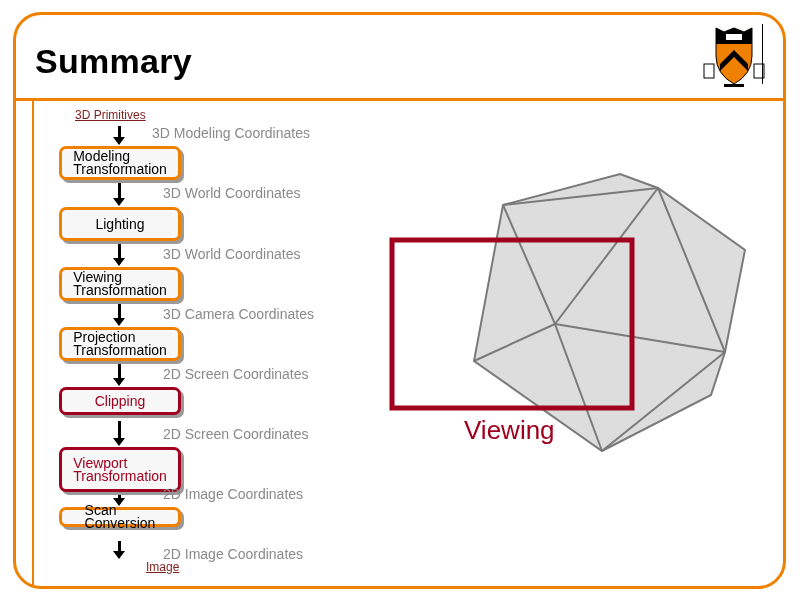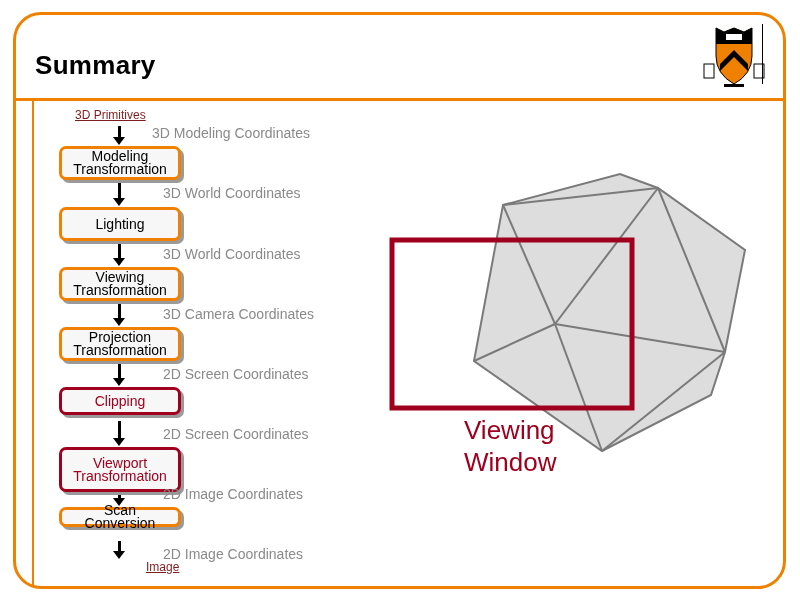--- a/index.html
+++ b/index.html
@@ -1,22 +1,22 @@
 <!DOCTYPE html>
 <html><head>
 <meta charset="utf-8">
 <style>
   html, body { margin:0; padding:0; background:#ffffff; }
   body { width:800px; height:600px; position:relative; overflow:hidden; font-family:"Liberation Sans", sans-serif; }
   .frame { position:absolute; left:13px; top:12px; width:773px; height:577px; border:3px solid #f08000; border-radius:28px; box-sizing:border-box; }
   .title-rule { position:absolute; left:13px; top:98px; width:773px; height:3px; background:#f08000; }
   .left-rule { position:absolute; left:32px; top:100px; width:2px; height:487px; background:#f08000; }
-  .title { position:absolute; left:35px; top:50px; font-size:26px; font-weight:bold; color:#000; letter-spacing:0.3px; }
+  .title { position:absolute; left:35px; top:42px; font-size:34px; font-weight:bold; color:#000; letter-spacing:0.3px; }
   .logo { position:absolute; left:702px; top:24px; width:64px; height:68px; }
-  .box { position:absolute; left:59px; width:122px; background:#f7f7f7; border:3px solid #f08000; border-radius:7px; box-sizing:border-box; box-shadow:3px 3px 0 #9a9a9a; display:flex; align-items:center; justify-content:center; text-align:center; font-size:14px; line-height:13px; color:#000; }
+  .box { position:absolute; left:59px; width:122px; background:#f7f7f7; border:3px solid #f08000; border-radius:7px; box-sizing:border-box; box-shadow:3px 3px 0 #9a9a9a; display:flex; align-items:center; justify-content:center; text-align:left; font-size:14px; line-height:13px; color:#000; }
   .box.red { border-color:#a0001e; color:#a0001e; }
   .coord { position:absolute; left:163px; font-size:14px; color:#8a8a8a; white-space:nowrap; }
   .coord.first { left:152px; }
   .label { position:absolute; font-size:12px; color:#7f1d1d; white-space:nowrap;text-decoration:underline; }
   .arrow { position:absolute; left:118px; width:3px; background:#000; }
   .arrow-head { position:absolute; left:113px; width:0; height:0; border-left:6px solid transparent; border-right:6px solid transparent; border-top:8px solid #000; }
   .vw-label { position:absolute; left:464px; top:414px; font-size:26px; line-height:32px; color:#a0001e; }
   svg.diagram { position:absolute; left:0; top:0; }
 </style>
 </head>
@@ -118,14 +118,13 @@
       <line x1="555" y1="324" x2="725" y2="352" stroke="#7a7a7a" stroke-width="2"></line>
       <line x1="555" y1="324" x2="474" y2="361" stroke="#7a7a7a" stroke-width="2"></line>
       <line x1="555" y1="324" x2="602" y2="451" stroke="#7a7a7a" stroke-width="2"></line>
       <line x1="725" y1="352" x2="602" y2="451" stroke="#7a7a7a" stroke-width="2"></line>
     </g>
   <rect x="392" y="240" width="240" height="168" fill="none" stroke="#a0001e" stroke-width="5"></rect>
 </svg>
 
 <div class="vw-label">
   <div>Viewing</div>
-  <div>Window</div>
 </div>
 
 </body></html>

